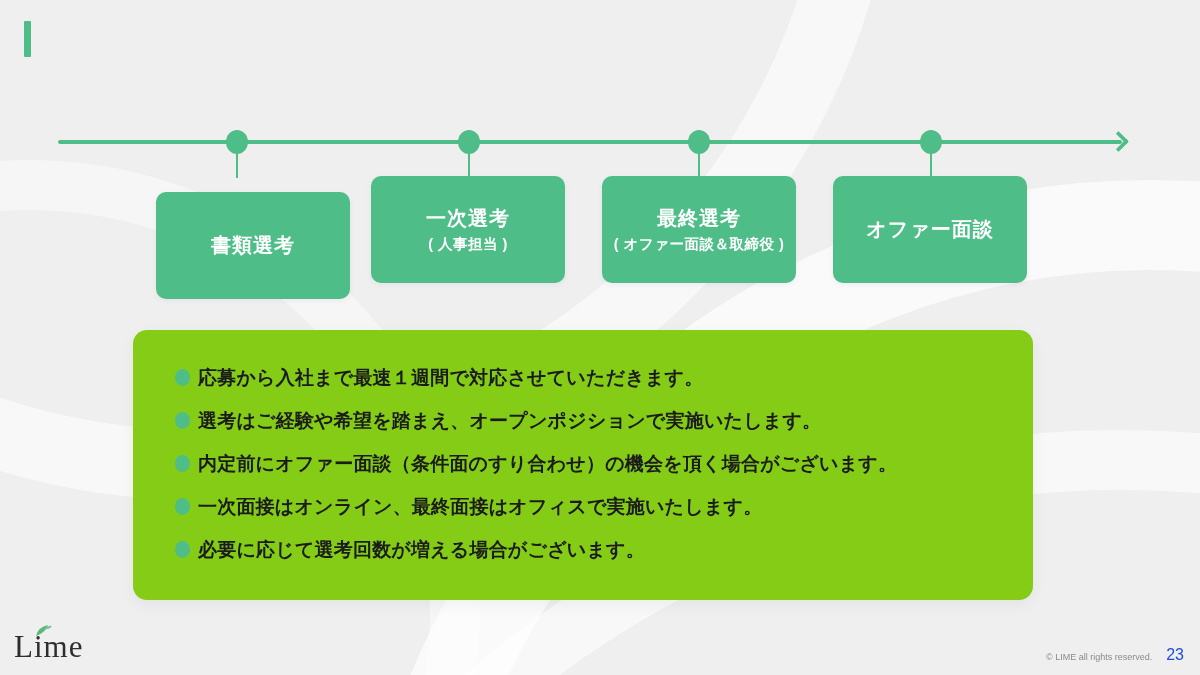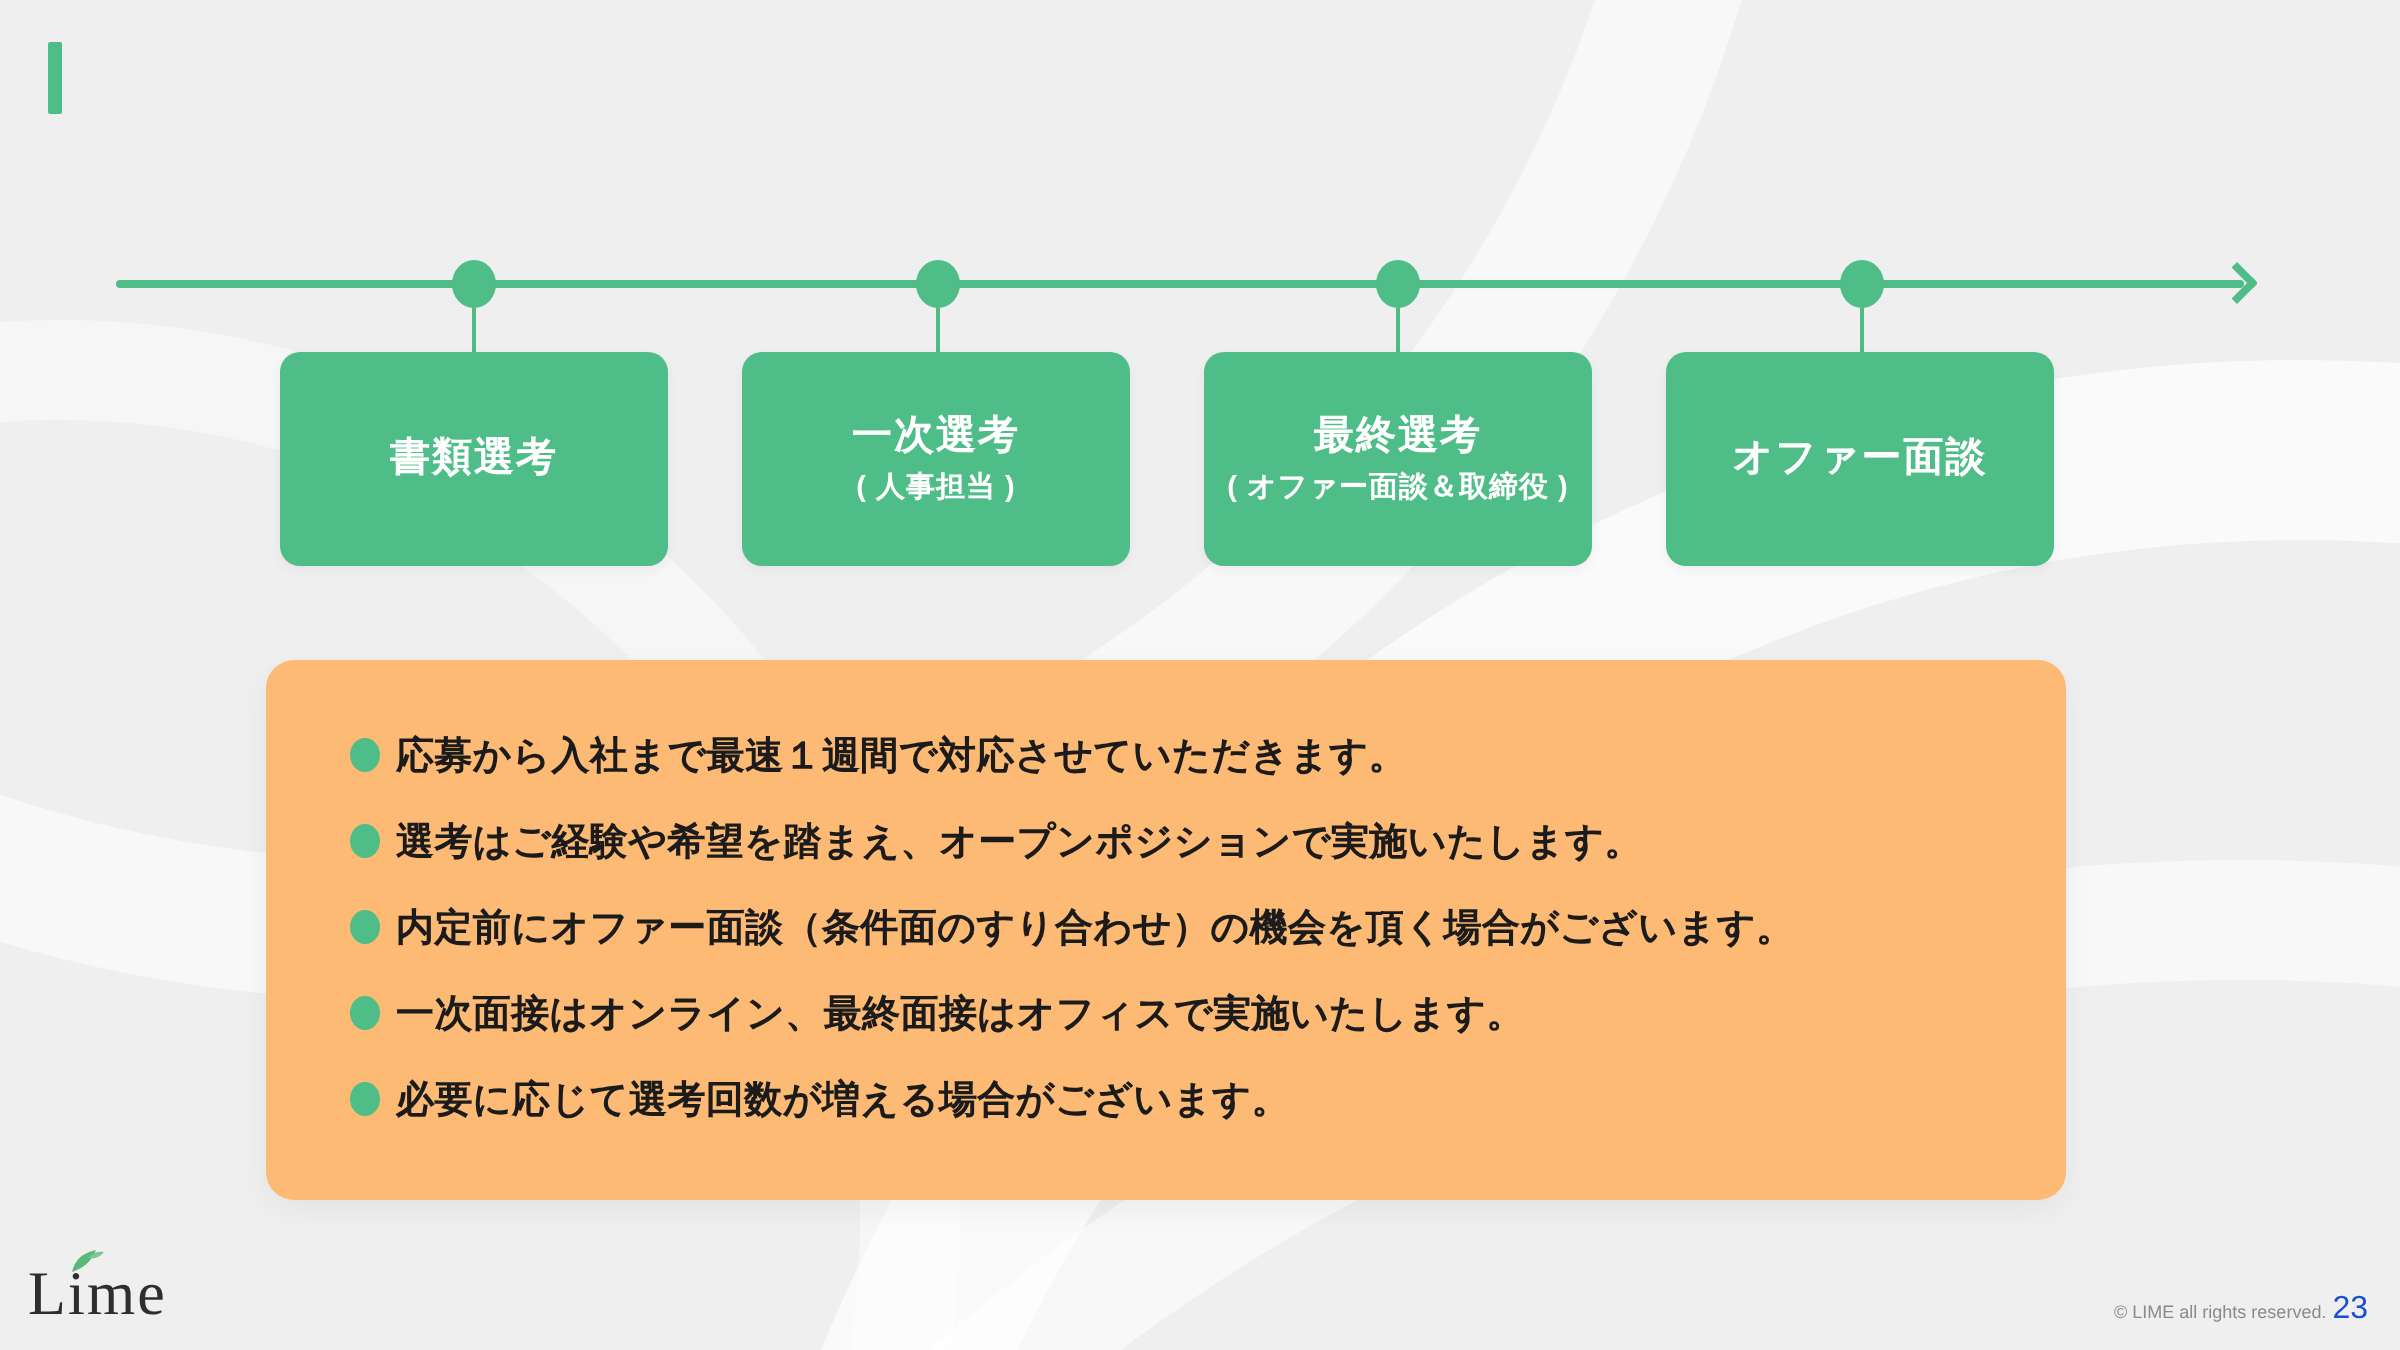--- a/index.html
+++ b/index.html
@@ -82,21 +82,21 @@
     background: #4ebd87;
     border-radius: 10px;
     display: flex;
     flex-direction: column;
     align-items: center;
     justify-content: center;
     color: #ffffff;
     text-align: center;
     box-shadow: 0 2px 6px rgba(0,0,0,0.05);
   }
-  .box-1 { left: 140px; }
+  .box-1 { left: 156px; margin-top: 16px; }
   .box-2 { left: 371px; }
   .box-3 { left: 602px; }
   .box-4 { left: 833px; }
   .box-label {
     font-size: 20px;
     font-weight: 700;
     letter-spacing: 1px;
     line-height: 1.35;
   }
   .box-sub {
@@ -106,21 +106,21 @@
     line-height: 1.4;
     margin-top: 2px;
   }
   .box-sub:empty { display: none; }
 
   
   .notes-card {
     position: absolute;
     left: 133px; top: 330px;
     width: 900px; height: 270px;
-    background: #fdba74;
+    background: #84cc16;
     border-radius: 14px;
     box-shadow: 0 5px 16px rgba(0,0,0,0.05);
     padding: 34px 30px 0 42px;
   }
   .note-item {
     display: flex;
     align-items: center;
     height: 27px;
     margin-bottom: 16px;
   }
@@ -154,21 +154,21 @@
   }
   .footer-right {
     position: absolute;
     right: 16px; bottom: 11px;
     display: flex;
     align-items: baseline;
   }
   .copyright {
     font-size: 9px;
     color: #8a8a8a;
-    margin-right: 3px;
+    margin-right: 14px;
   }
   .page-number {
     font-size: 16px;
     color: #1d4ed8;
   }
 </style>
 </head>
 <body>
 
 <div class="swirl swirl-1"></div>

